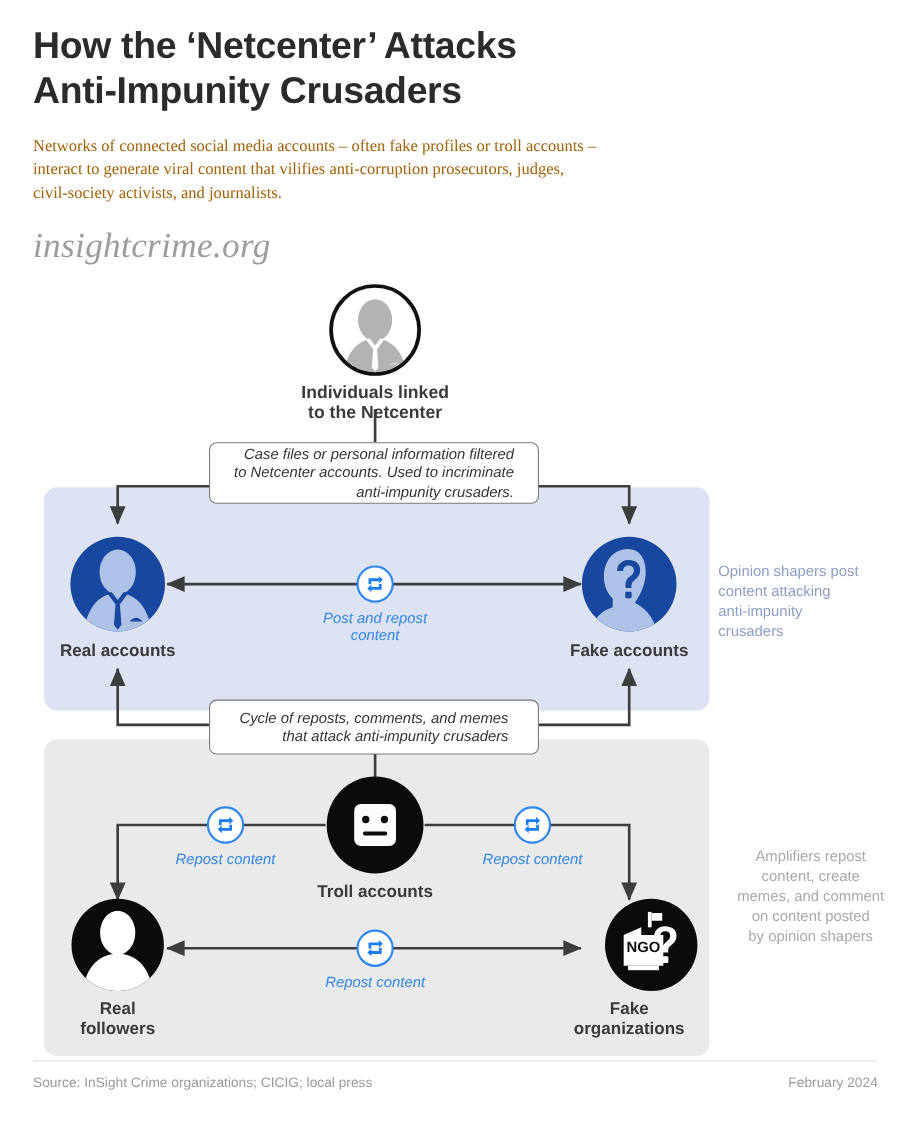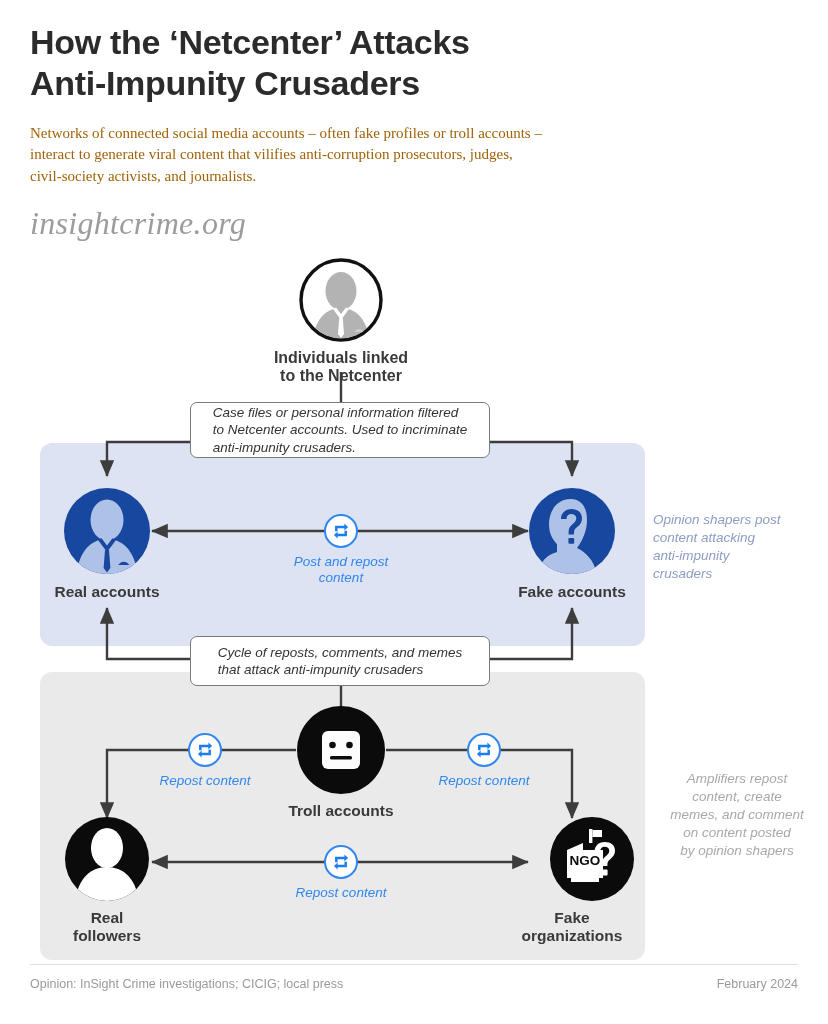--- a/index.html
+++ b/index.html
@@ -68,21 +68,21 @@
   
   .callout {
     position:absolute;
     background:#ffffff;
     border:1px solid #7a7a7a;
     border-radius:7px;
     font-style:italic;
     font-size:13.5px;
     line-height:1.28;
     color:#333333;
-    text-align:left;
+    text-align:right;
     display:flex; align-items:center; justify-content:center;
     white-space:pre-line;
     box-sizing:border-box;
     padding:24px 10px;
   }
 
   
   .badge {
     position:absolute; width:34px; height:34px;
     border-radius:50%;
@@ -97,21 +97,20 @@
     font-style:italic;
     font-size:13.5px;
     line-height:1.22;
     text-align:center;
     white-space:pre-line;
   }
 
   
   .side-note {
     position:absolute;
-    font-style:italic;
     font-size:13.5px;
     line-height:1.34;
     white-space:pre-line;
   }
   .side-note.blue { color:#8d9cc4; }
   .side-note.gray { color:#a8a8a8;text-align:center; }
 
   
   .rule { position:absolute; left:30px; top:964px; width:768px; height:1px; background:#e0e0e0; }
   .footer-left {
@@ -330,16 +329,16 @@
   </div>
   <div class="badge-caption" style="left:273px; top:885px; width:136px;">Repost content</div>
 
   <div class="side-note gray" style="left:653px; top:770px; width:168px;">Amplifiers repost
 content, create
 memes, and comment
 on content posted
 by opinion shapers</div>
 
   <div class="rule"></div>
-  <div class="footer-left">Opinion: InSight Crime investigations; CICIG; local press</div>
+  <div class="footer-left">Source: InSight Crime organizations; CICIG; local press</div>
   <div class="footer-right">February 2024</div>
 
 </div>
 
 </body></html>

